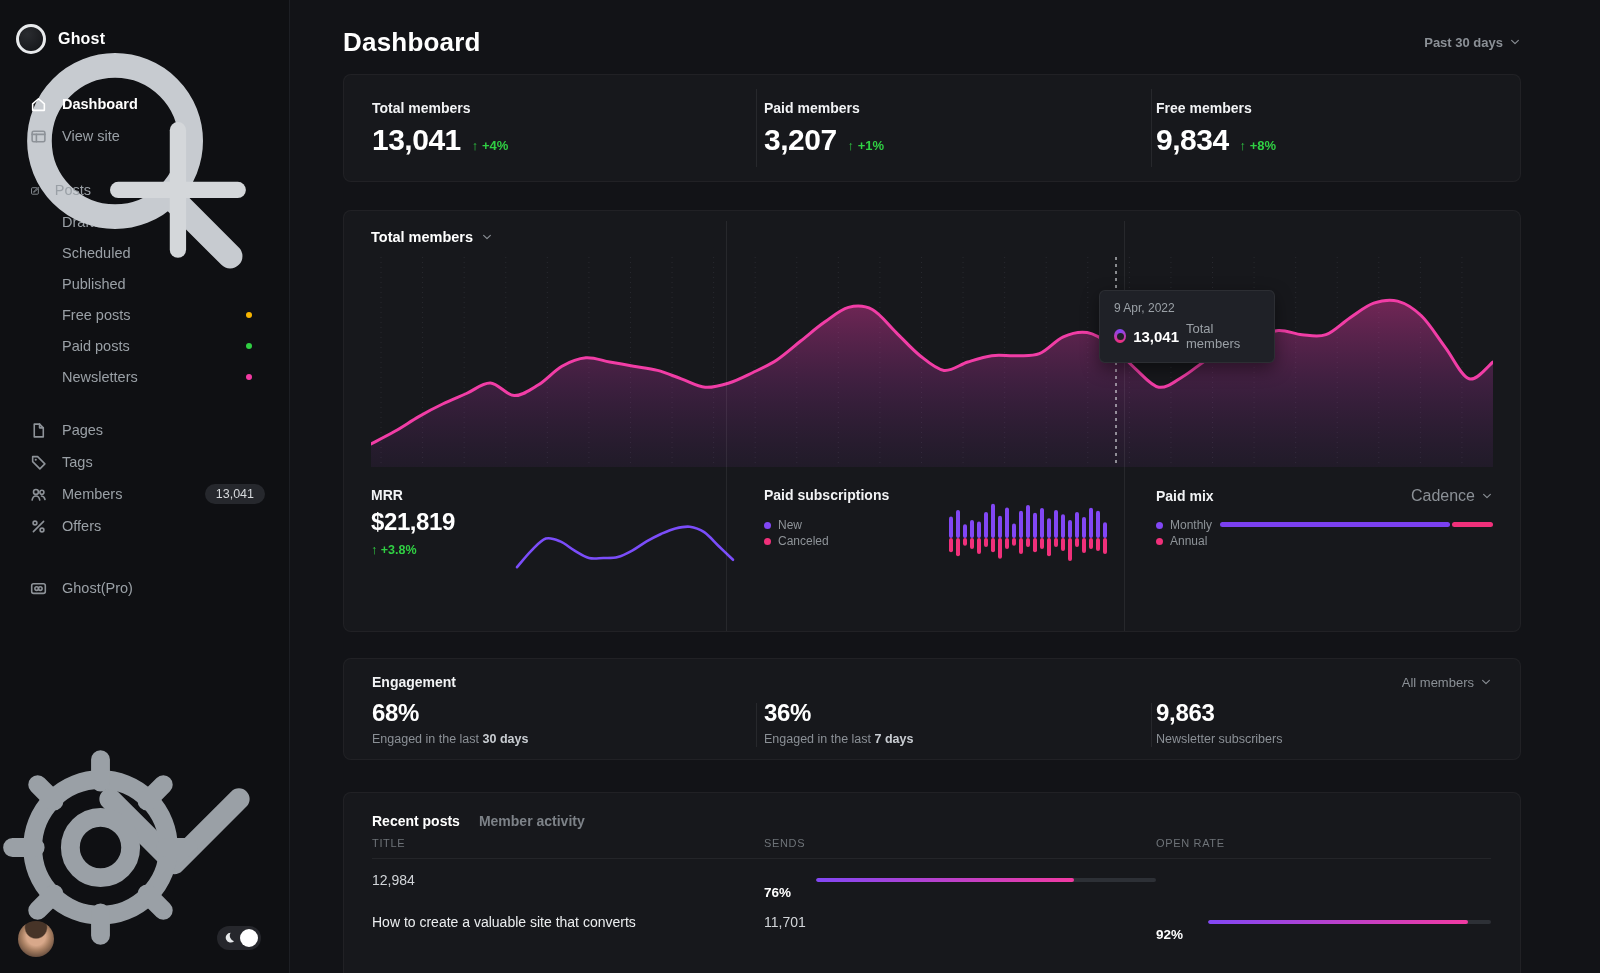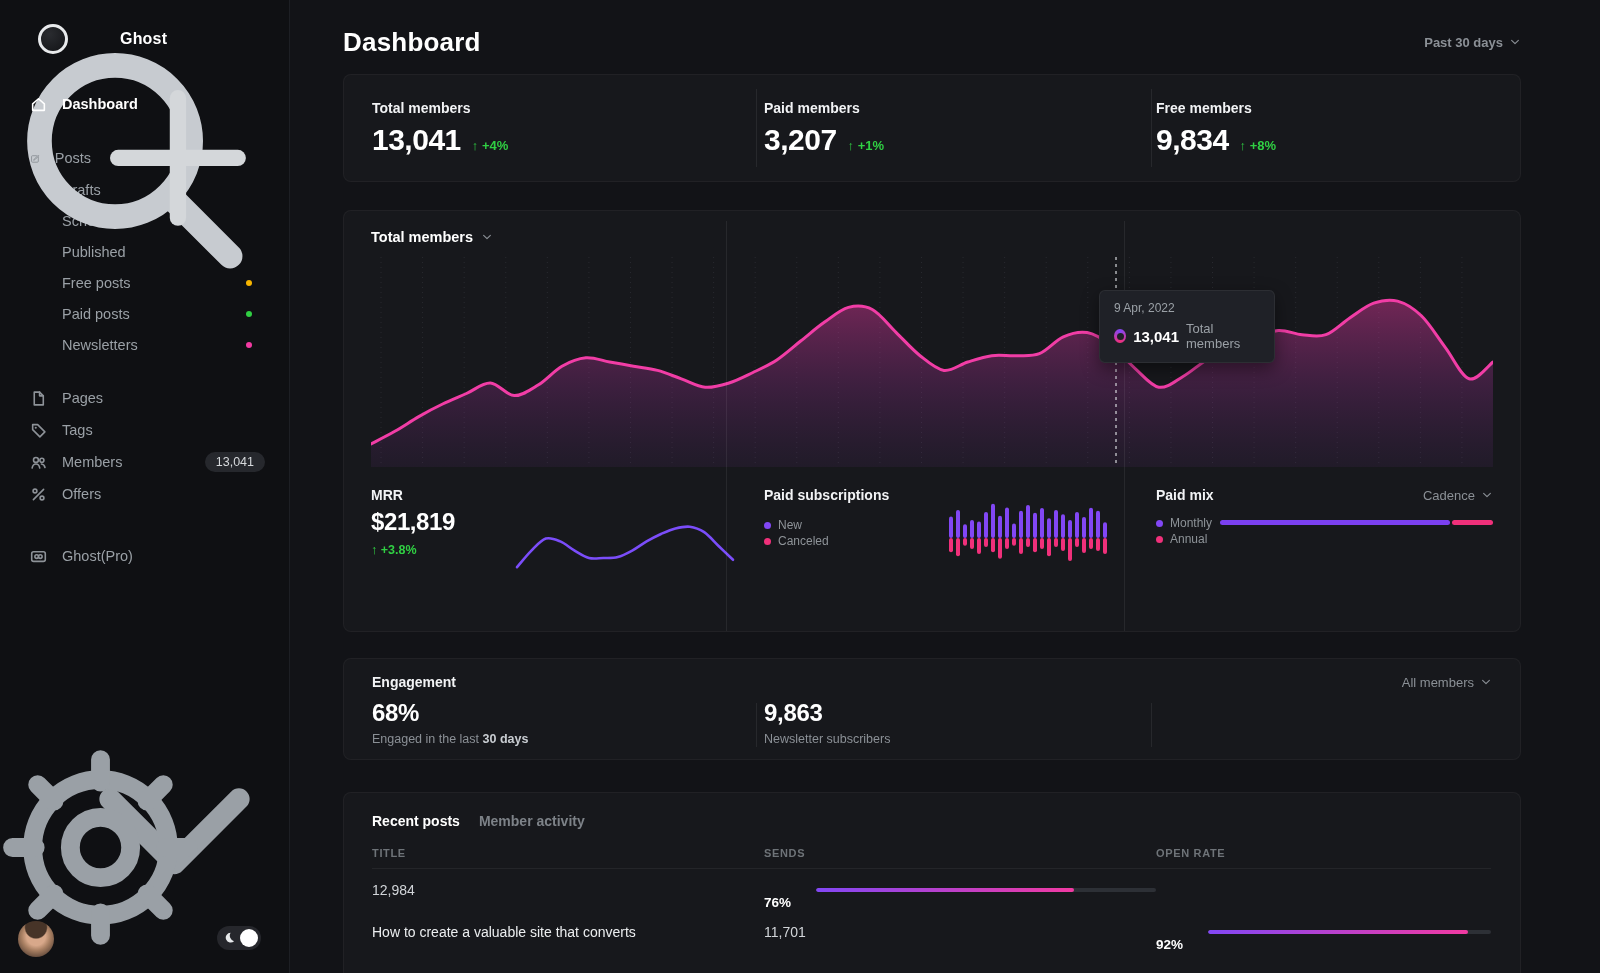--- a/index.html
+++ b/index.html
@@ -8,21 +8,21 @@
     background:#121317;
     color:#fff;
     font-family:"Liberation Sans", sans-serif;
     position:relative;
   }
   
   .sidebar {
     position:absolute; left:0; top:0; width:290px; height:973px;
     background:#0f1013; border-right:1px solid #1d1f24;
   }
-  .side-header { display:flex; align-items:center; padding:24px 24px 0 38px; position:relative;gap:40px; }
+  .side-header { display:flex; align-items:center; padding:24px 24px 0 16px; position:relative; }
   .logo-orb { width:30px; height:30px; border-radius:50%; border:3px solid #e8eaec;
     background:radial-gradient(circle at 35% 30%, #2a2c30, #121316); }
   .brand-name { font-size:16px; font-weight:700; margin-left:12px; letter-spacing:.2px; }
   .search-btn { position:absolute; right:26px; top:26px; color:#c7cbd0; cursor:pointer; }
   .search-btn svg { width:19px; height:19px; }
   nav { margin-top:34px; }
   .side-item { display:flex; align-items:center; height:32px; padding-left:30px; padding-right:24px;
     color:#9aa0a6; font-size:14.5px; cursor:pointer; position:relative; }
   .side-item .side-ic { width:17px; height:17px; margin-right:15px; display:inline-flex; color:#8d9298; }
   .side-item .side-ic svg { width:17px; height:17px; }
@@ -93,21 +93,21 @@
   .mrr-value { font-size:24px; font-weight:700; letter-spacing:-.4px; }
   .mrr-delta { color:#30cf43; font-size:12.5px; font-weight:700; margin-top:7px; }
   .mrr-spark { margin-left:auto; margin-right:28px; align-self:flex-end; margin-bottom:2px; }
   .legend { margin-top:14px; }
   .legend-row { display:flex; align-items:center; gap:7px; color:#8e9398; font-size:12px; height:16px; }
   .legend-dot { width:7px; height:7px; border-radius:50%; }
   .subs-col { display:flex; }
   .subs-bars { margin-left:auto; margin-right:46px; align-self:center; margin-top:4px; }
   .mix-col { display:flex; flex-direction:column; }
   .mix-head { display:flex; align-items:center; }
-  .mix-dd { margin-left:auto; display:flex; align-items:center; gap:6px; color:#8b9096; font-size:13px; cursor:pointer; }
+  .mix-dd { margin-left:auto; display:flex; align-items:center; gap:6px; color:#8b9096; font-size:16px; cursor:pointer; }
   .mix-dd svg { width:11px; height:11px; }
   .mix-body { display:flex; align-items:center; }
   .mix-body .legend { margin-top:12px; }
   .mix-bar { flex:1; height:5px; display:flex; gap:2px; margin-left:8px; margin-bottom:5px; }
   .mix-bar .seg-m { background:#7b40f0; border-radius:3px; }
   .mix-bar .seg-a { background:#f0307a; border-radius:3px; }
 
   
   .engagement-card { margin-top:26px; height:102px; padding:15px 28px 0; }
   .eng-head { display:flex; align-items:center; }
@@ -116,22 +116,22 @@
   .eng-grid { display:grid; grid-template-columns:392px 392px 1fr; margin-top:9px; }
   .metric-value { font-size:24px; font-weight:700; letter-spacing:-.3px; }
   .metric-caption { margin-top:5px; font-size:12.5px; color:#8b9096; }
   .metric-caption b { color:#c9cdd2; font-weight:700; }
 
   
   .posts-card { margin-top:32px; height:230px; padding:20px 29px 0 28px; }
   .tabs { display:flex; gap:19px; align-items:center; }
   .tab { font-size:14px; font-weight:700; color:#7d8288; cursor:pointer; }
   .tab.active { color:#ffffff; }
-  .thead { display:grid; grid-template-columns:392px 392px 1fr; margin-top:18px; padding-bottom:9px;
-    border-bottom:1px solid rgba(255,255,255,.06); color:#6e7378; font-size:11px; letter-spacing:.06em; font-weight:700; }
+  .thead { display:grid; grid-template-columns:392px 392px 1fr; margin-top:8px; padding-bottom:9px;
+    border-bottom:1px solid rgba(255,255,255,.06); color:#6e7378; font-size:11px; letter-spacing:.06em; font-weight:400; }
   .trow { display:grid; grid-template-columns:392px 392px 1fr; align-items:center; height:42px; cursor:pointer; }
   .cell-title { font-size:14px; color:#eceef0; }
   .cell-sends { font-size:14px; color:#d2d5d9; }
   .cell-rate { display:flex; align-items:center; gap:16px; }
   .rate-pct { font-size:13.5px; font-weight:600; width:36px;margin-top:24px; }
   .rate-bar { flex:1; height:4px; border-radius:2px; background:#2d3036; overflow:hidden; }
   .rate-fill { height:4px; border-radius:2px; background:linear-gradient(90deg,#8247f5,#f23aa2); }
 </style>
 </head>
 <body>
@@ -147,20 +147,30 @@
   </div>
   <nav>
     <div id="nav-primary">
         <div class="side-item active">
           <span class="side-ic">
             <svg viewBox="0 0 16 16" fill="none" stroke="currentColor" stroke-width="1.5" stroke-linecap="round" stroke-linejoin="round" style="width:100%;height:100%">
               <path d="M2.5 7.4 8 2.6l5.5 4.8v6.1h-11z"></path>
             </svg>
           </span>
           <span class="side-label">Dashboard</span>
+        </div>
+        <div class="side-item">
+          <span class="side-ic">
+            <svg viewBox="0 0 16 16" fill="none" stroke="currentColor" stroke-width="1.5" stroke-linecap="round" stroke-linejoin="round" style="width:100%;height:100%">
+              <rect x="2" y="3" width="12" height="10" rx="1.5"></rect>
+              <line x1="2" y1="6" x2="14" y2="6"></line>
+              <line x1="6" y1="6" x2="6" y2="13"></line>
+            </svg>
+          </span>
+          <span class="side-label">View site</span>
         </div>
       </div>
     <div class="group-gap"></div>
     <div id="posts-group">
         <div class="side-item">
           <span class="side-ic">
             <svg viewBox="0 0 16 16" fill="none" stroke="currentColor" stroke-width="1.5" stroke-linecap="round" stroke-linejoin="round" style="width:100%;height:100%">
               <path d="M13.5 6v6.5a1.5 1.5 0 0 1-1.5 1.5H4a1.5 1.5 0 0 1-1.5-1.5V5A1.5 1.5 0 0 1 4 3.5h6.5"></path>
               <path d="M7 9l6.3-6.3 1 1L8 10l-1.6.6z"></path>
             </svg>
@@ -502,20 +512,24 @@
             </svg>
           </span>
       </span>
     </div>
     <div class="eng-grid" id="engagement-metrics">
         <div class="metric">
           <div class="metric-value">68%</div>
           <div class="metric-caption"><span>Engaged in the last </span><b>30 days</b></div>
         </div>
         <div class="metric">
+          <div class="metric-value">36%</div>
+          <div class="metric-caption"><span>Engaged in the last </span><b>7 days</b></div>
+        </div>
+        <div class="metric">
           <div class="metric-value">9,863</div>
           <div class="metric-caption"><span>Newsletter subscribers</span></div>
         </div>
       </div>
   </section>
 
   <section class="card posts-card">
     <div class="tabs" id="posts-tabs">
         <span class="tab active">Recent posts</span>
         <span class="tab">Member activity</span>

